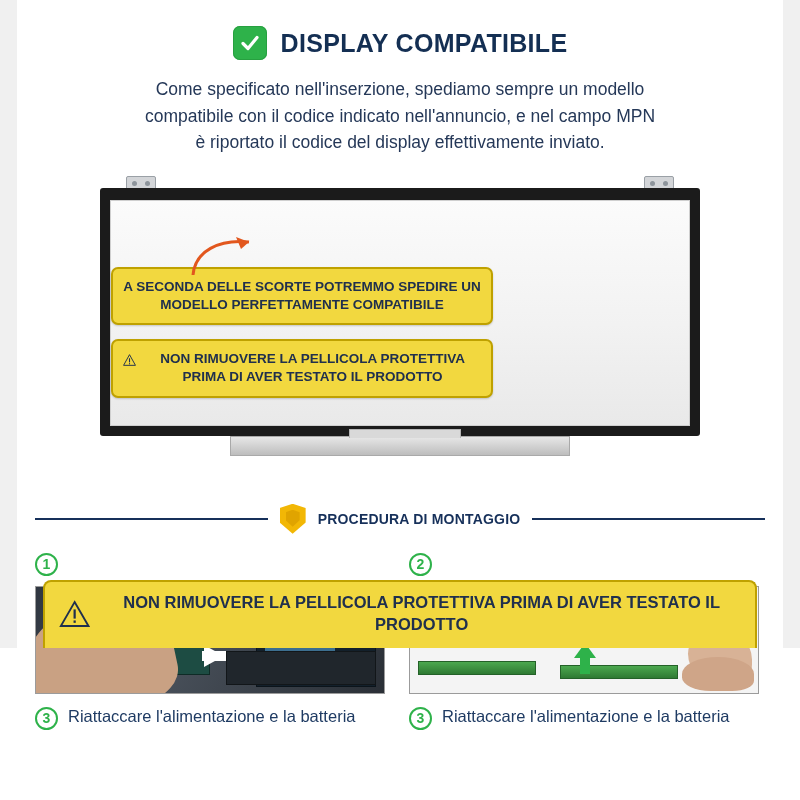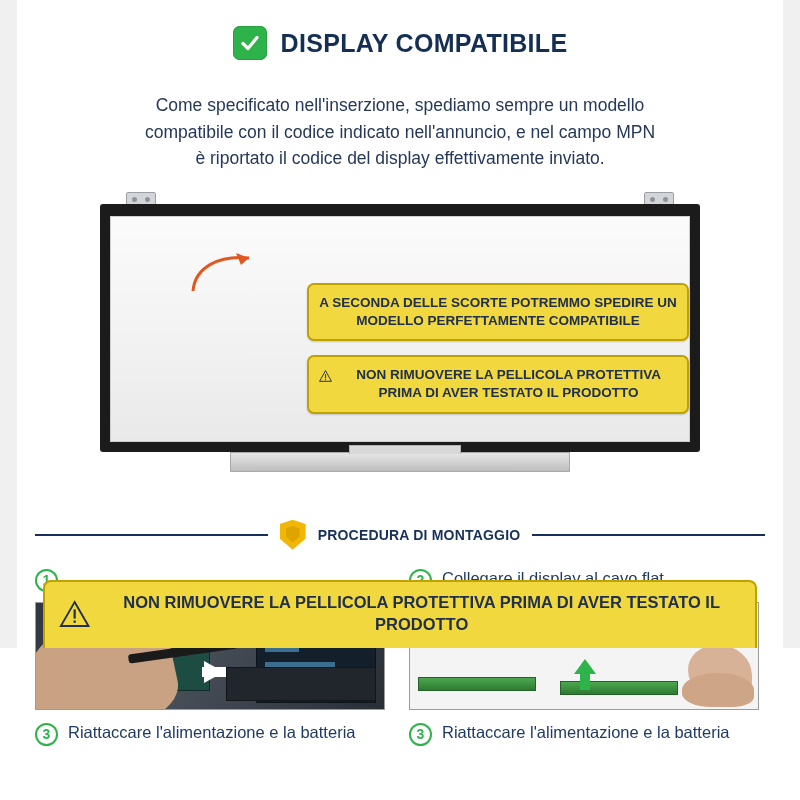--- a/index.html
+++ b/index.html
@@ -38,21 +38,21 @@
     background: #2eb24a;
     display: flex; align-items: center; justify-content: center;
     box-shadow: inset 0 0 0 1px #27a040;
   }
   .check-box svg { display: block; }
   .header-title {
     font-size: 25px; font-weight: bold; color: #142f53;
     letter-spacing: 0.3px;
   }
   .intro {
-    margin: 32px auto 0;
+    margin: 16px auto 0;
     width: 520px;
     text-align: center;
     font-size: 17.5px;
     line-height: 1.52;
     color: #253858;
   }
 
   
   .display-wrap {
     position: relative;
@@ -77,21 +77,21 @@
     background: #1b1b1b;
     border-radius: 3px;
     padding: 12px 10px 10px 10px;
   }
   .panel-inner {
     width: 100%; height: 100%;
     background: linear-gradient(180deg,#fbfbfb 0%, #f2f2f2 55%, #e9e9e9 100%);
     border: 1px solid #cfcfcf;
     position: relative;
     display: flex; flex-direction: column;
-    align-items: flex-end; justify-content: flex-start;
+    align-items: flex-start; justify-content: flex-start;
     padding-top: 66px;
   }
   .arrow-curve {
     position: absolute; left: 78px; top: 34px; width: 70px; height: 42px;
   }
   .note {
     width: 382px;
     background: #f2d83f;
     border: 2px solid #bfa100;
     border-radius: 7px;
@@ -343,21 +343,20 @@
 
         <div class="step-line after-photo">
           <div class="num">3</div>
           <div>Riattaccare l'alimentazione e la batteria</div>
         </div>
       </div>
 
       <div class="col">
         <div class="step-line">
           <div class="num">2</div>
-          <div>Collegare il display al cavo flat</div>
         </div>
 
         <div class="photo right-photo">
           <div class="conn" style="left:10px;top:14px;width:120px;">
               <span class="strip"></span>
             </div>
           <div class="conn" style="left:150px;top:10px;width:120px;">
               <span class="strip"></span>
             </div>
           <div class="green-strip" style="left:8px;bottom:18px;width:118px;"></div>

